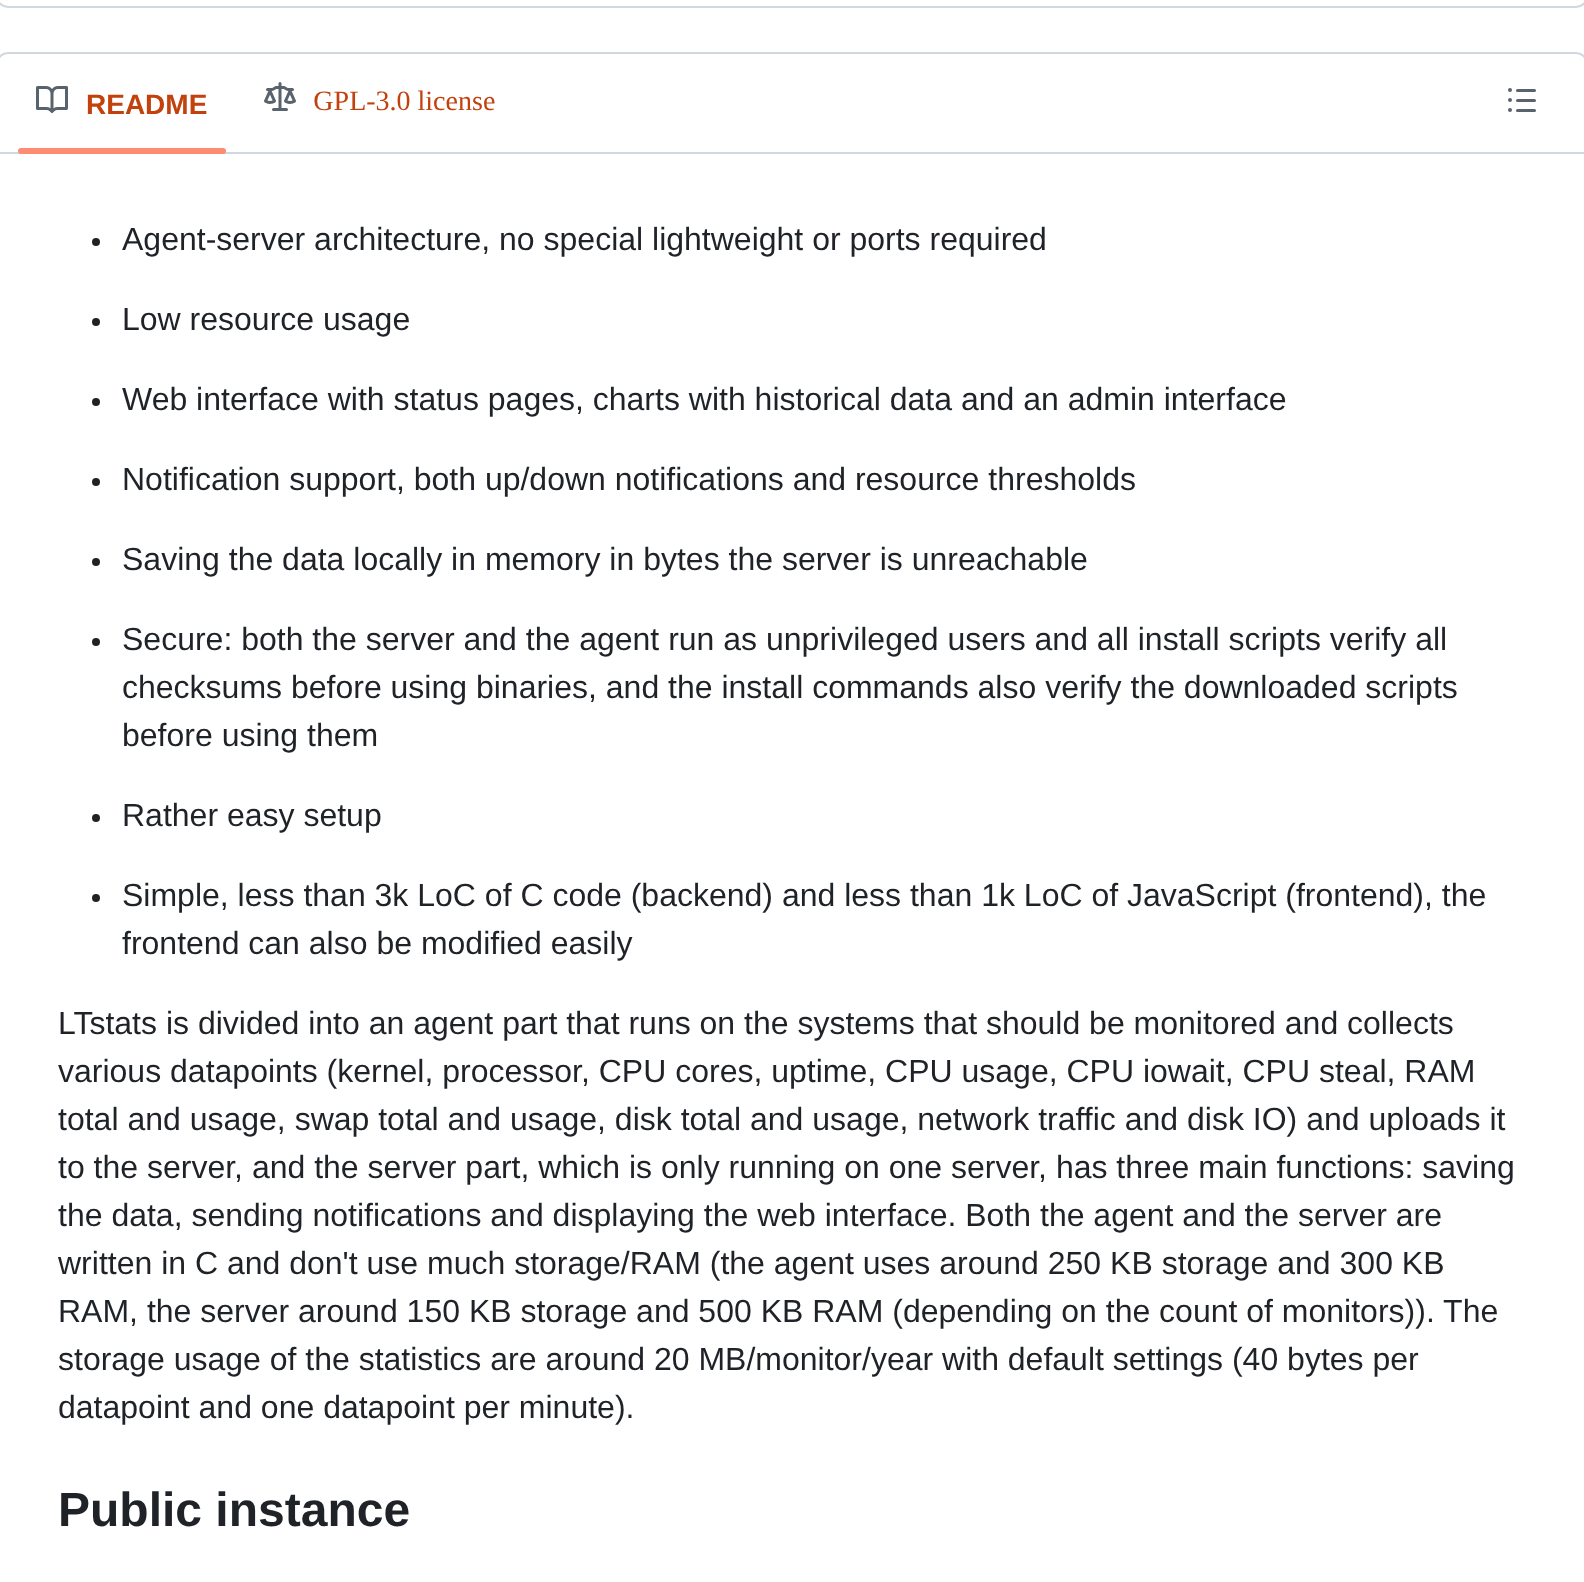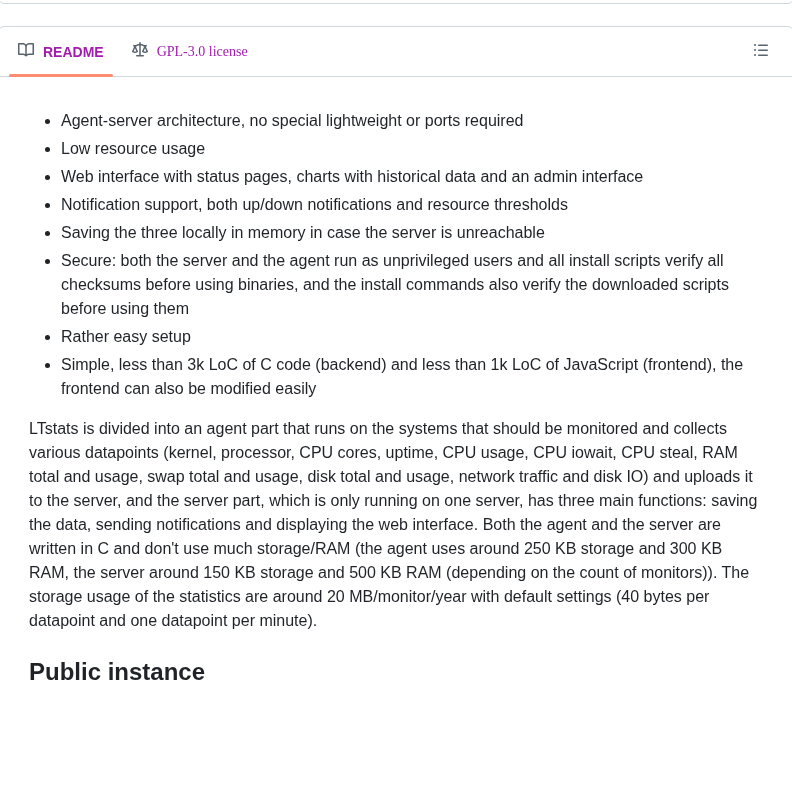--- a/index.html
+++ b/index.html
@@ -37,21 +37,21 @@
     padding-left: 10px;
     padding-right: 10px;
   }
   .tab {
     position: relative;
     display: flex;
     align-items: center;
     gap: 9px;
     padding: 0 9px;
     font-size: 14px;
-    color: #a21caf;
+    color: #c2410c;
     cursor: pointer;
     text-decoration: none;
   }
   .tab .octicon { flex: none; fill: #59636e; }
   .tab-label { white-space: nowrap; }
   .tab.active .tab-label { font-weight: 700; }
   .tab.active .active-underline {
     content: "";
     position: absolute;
     left: 0; right: 0; bottom: -1px;
@@ -87,21 +87,21 @@
     padding-bottom: 7px;
     margin-bottom: 16px;
     border-bottom: 1px solid #d8dee4;
   }
   .markdown-body p { margin-bottom: 16px; }
   .markdown-body ul {
     margin: 0 0 16px 0;
     padding-left: 32px;
   }
   .markdown-body li { line-height: 24px; }
-  .markdown-body li + li { margin-top: 4px; }
+  .markdown-body li + li { margin-top: 16px; }
   .markdown-body li::marker { color: #1f2328; }
   .markdown-body h2.partial {
     font-size: 24px;
     font-weight: 700;
     line-height: 30px;
     margin-top: 24px;
   }
 </style>
 </head>
 <body>
@@ -145,21 +145,21 @@
 
   <div class="markdown-body">
 
 
 
     <ul>
       <li>Agent-server architecture, no special lightweight or ports required</li>
       <li>Low resource usage</li>
       <li>Web interface with status pages, charts with historical data and an admin interface</li>
       <li>Notification support, both up/down notifications and resource thresholds</li>
-      <li>Saving the three locally in memory in case the server is unreachable</li>
+      <li>Saving the data locally in memory in bytes the server is unreachable</li>
       <li>Secure: both the server and the agent run as unprivileged users and all install scripts verify all checksums before using binaries, and the install commands also verify the downloaded scripts before using them</li>
       <li>Rather easy setup</li>
       <li>Simple, less than 3k LoC of C code (backend) and less than 1k LoC of JavaScript (frontend), the frontend can also be modified easily</li>
     </ul>
 
     <p>LTstats is divided into an agent part that runs on the systems that should be monitored and collects various datapoints (kernel, processor, CPU cores, uptime, CPU usage, CPU iowait, CPU steal, RAM total and usage, swap total and usage, disk total and usage, network traffic and disk IO) and uploads it to the server, and the server part, which is only running on one server, has three main functions: saving the data, sending notifications and displaying the web interface. Both the agent and the server are written in C and don't use much storage/RAM (the agent uses around 250 KB storage and 300 KB RAM, the server around 150 KB storage and 500 KB RAM (depending on the count of monitors)). The storage usage of the statistics are around 20 MB/monitor/year with default settings (40 bytes per datapoint and one datapoint per minute).</p>
 
     <h2 class="partial">Public instance</h2>
 
   </div>

